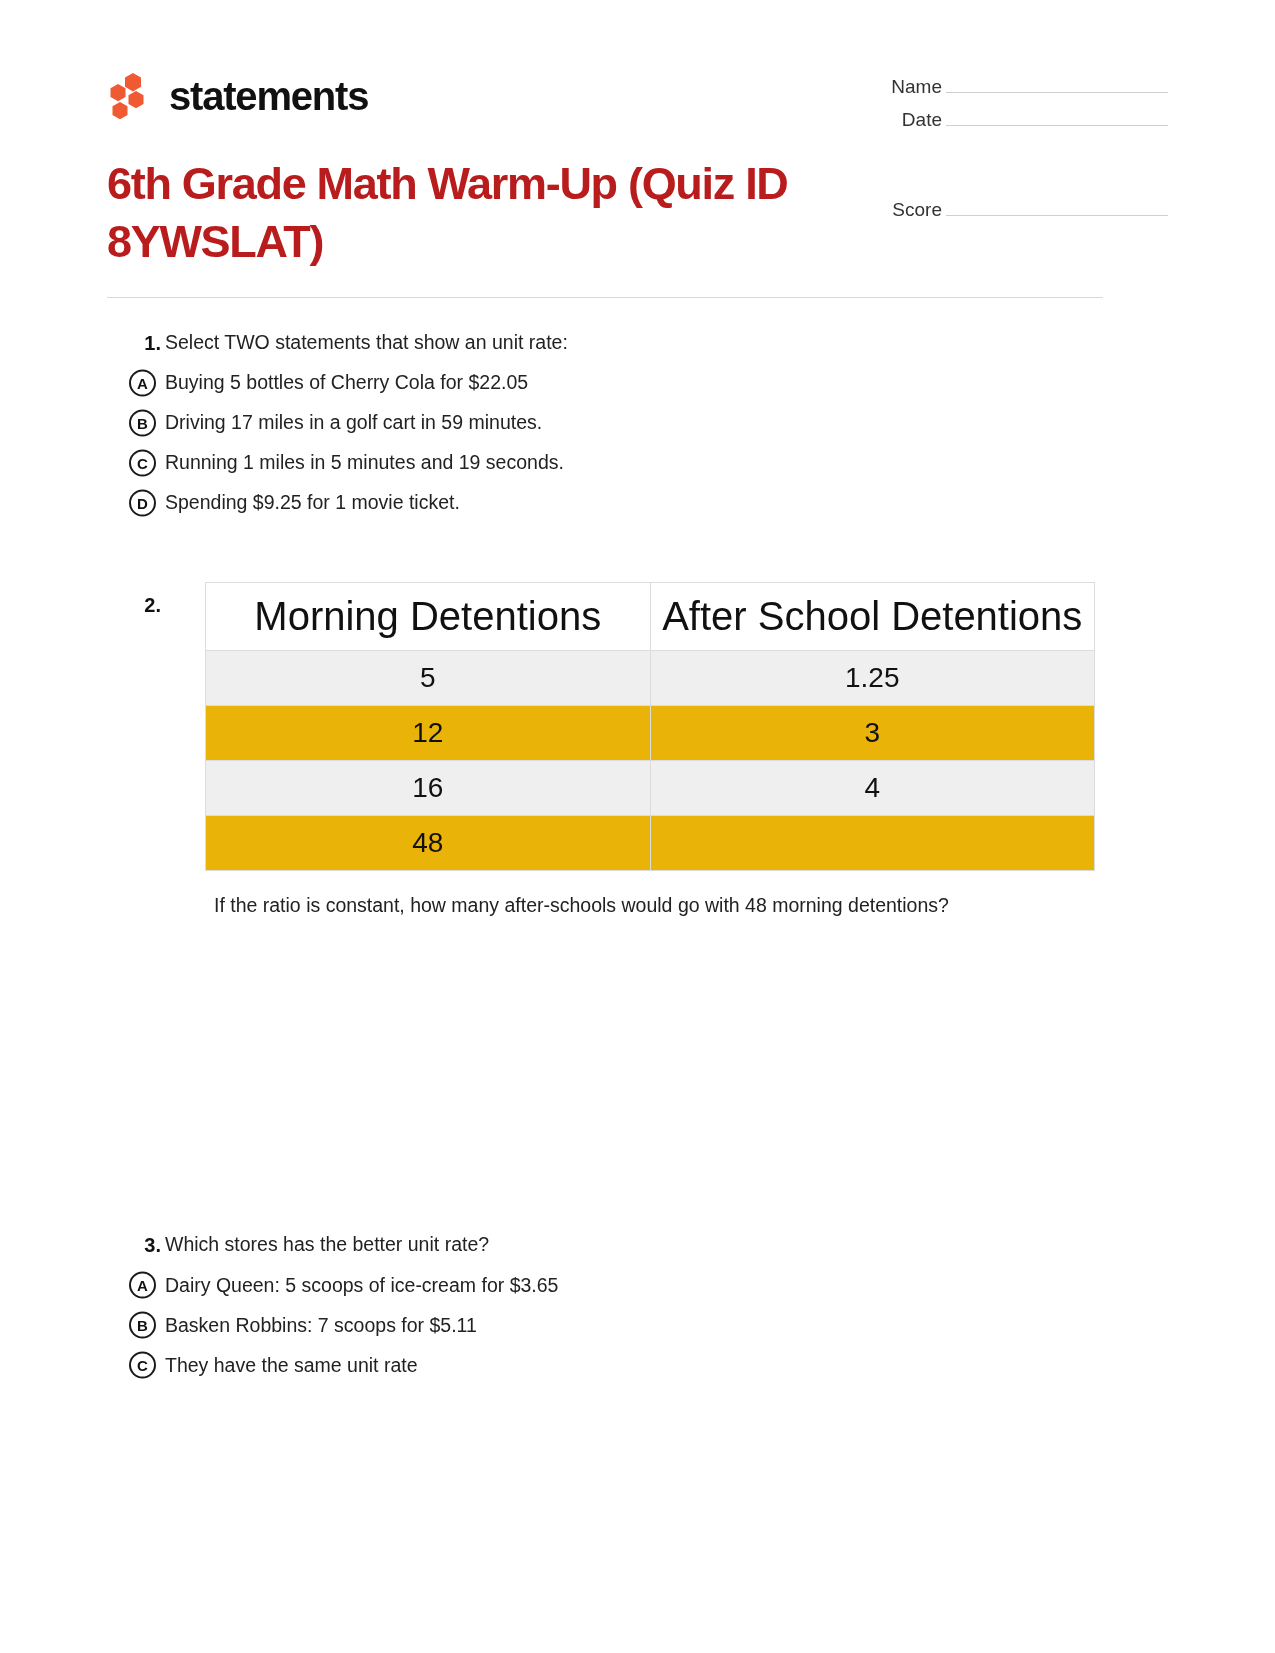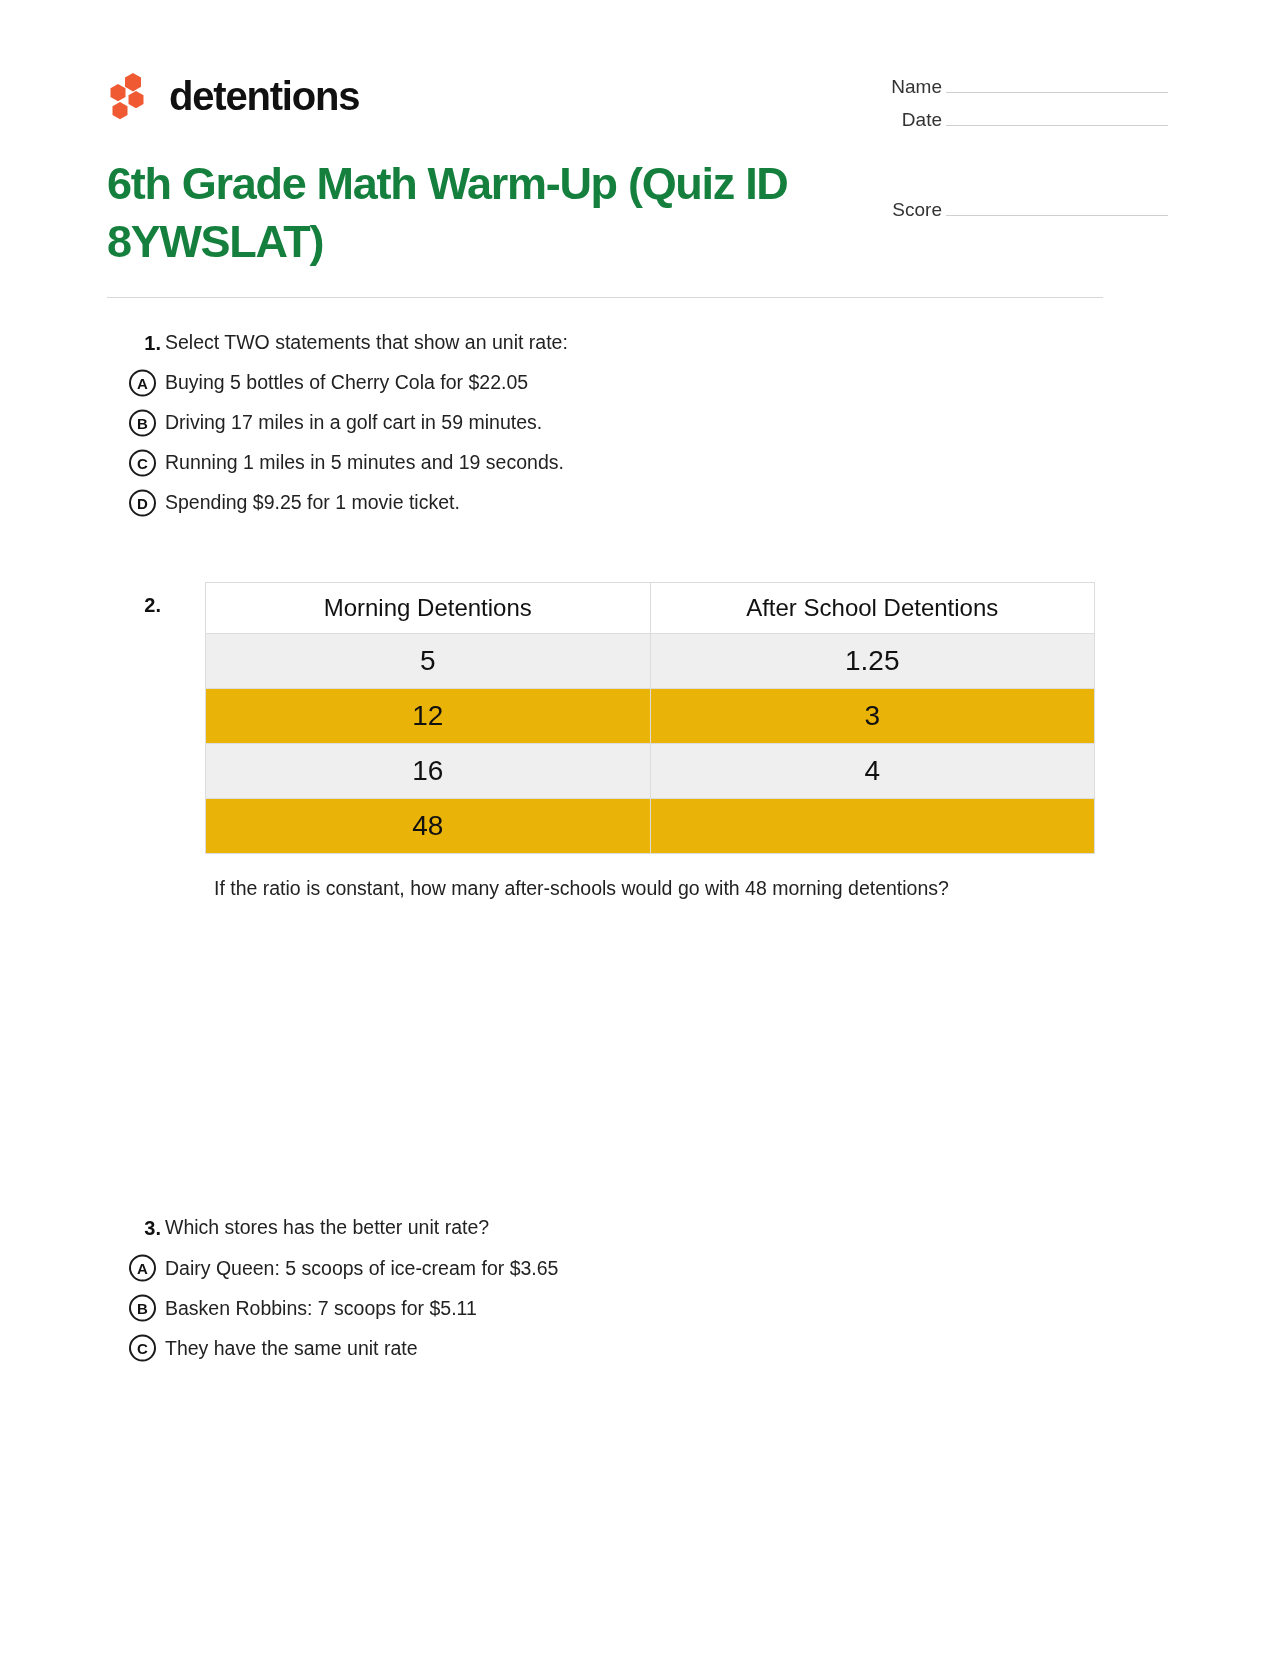--- a/index.html
+++ b/index.html
@@ -79,21 +79,21 @@
     position: absolute;
     top: 155px;
     left: 107px;
     width: 730px;
   }
   .quiz-title {
     font-size: 45px;
     font-weight: 700;
     letter-spacing: -1.3px;
     line-height: 1.28;
-    color: #15803d;
+    color: #b91c1c;
     margin: 0;
   }
 
   .divider {
     position: absolute;
     top: 297px;
     left: 107px;
     width: 996px;
     height: 1px;
     background: #d8d8d8;
@@ -187,21 +187,21 @@
     font-size: 28px;
     font-weight: 400;
     color: #111111;
     padding: 11px 8px;
     height: 51px;
     font-family: "Liberation Sans", sans-serif;
   }
   .detention-table th {
     background: #ffffff;
     font-weight: 400;
-    font-size: 24px;
+    font-size: 40px;
   }
   .detention-table tr.shade td { background: #efefef; }
   .detention-table tr.plain td { background: #eab308; }
 
   .table-followup {
     margin-top: 20px;
     margin-left: 49px;
     font-size: 19.5px;
     color: #222222;
     line-height: 1.5;
@@ -219,21 +219,21 @@
 
     <div class="brand">
       <svg class="brand-mark" viewBox="0 0 48 48" aria-hidden="true">
         <g fill="#f05a32">
           <polygon points="26,1 34,5.6 34,14.8 26,19.4 18,14.8 18,5.6"></polygon>
           <polygon points="11,12 18.5,16.3 18.5,24.9 11,29.2 3.5,24.9 3.5,16.3"></polygon>
           <polygon points="29,19 36.5,23.3 36.5,31.9 29,36.2 21.5,31.9 21.5,23.3"></polygon>
           <polygon points="13,30 20.5,34.3 20.5,42.9 13,47.2 5.5,42.9 5.5,34.3"></polygon>
         </g>
       </svg>
-      <span class="brand-name">detentions</span>
+      <span class="brand-name">statements</span>
     </div>
 
     <div class="meta-fields">
       <div class="meta-row">
         <span class="meta-label">Name</span>
         <span class="meta-line"></span>
       </div>
       <div class="meta-row">
         <span class="meta-label">Date</span>
         <span class="meta-line"></span>

